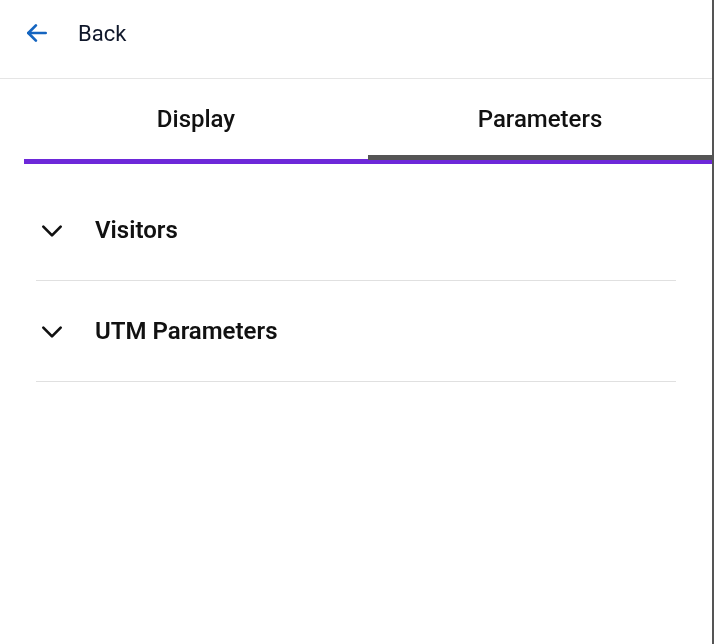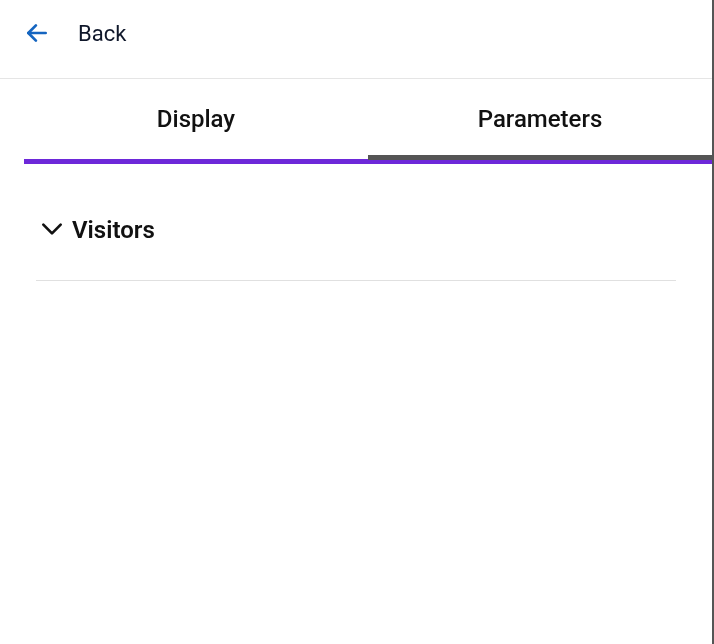--- a/index.html
+++ b/index.html
@@ -61,22 +61,22 @@
       left: 0;
       right: 0;
       height: 5px;
       background: #555;
     }
     .sections {
       padding: 0 36px;
     }
     .section {
       display: flex;
-      align-items: flex-start;
-      gap: 4px;
+      align-items: flex-end;
+      gap: 27px;
       padding: 36px 0;
       border-bottom: 1px solid #e0e0e0;
       cursor: pointer;
     }
     .section:first-child {
       padding-top: 52px;
     }
     .chevron {
       display: inline-flex;
       align-items: center;
@@ -119,15 +119,23 @@
     <div class="section">
       <span class="chevron">
         <svg width="26" height="26" viewBox="0 0 24 24" fill="none" stroke="#111" stroke-width="2.5" stroke-linecap="round" stroke-linejoin="round">
           <polyline points="4 8 12 16 20 8"></polyline>
         </svg>
       </span>
       <span class="section-label">Visitors</span>
     </div>
 
 
+    <div class="section">
+      <span class="chevron">
+        <svg width="26" height="26" viewBox="0 0 24 24" fill="none" stroke="#111" stroke-width="2.5" stroke-linecap="round" stroke-linejoin="round">
+          <polyline points="4 8 12 16 20 8"></polyline>
+        </svg>
+      </span>
+      <span class="section-label">UTM Parameters</span>
+    </div>
 
   </div>
 </div>
 
 </body></html>

